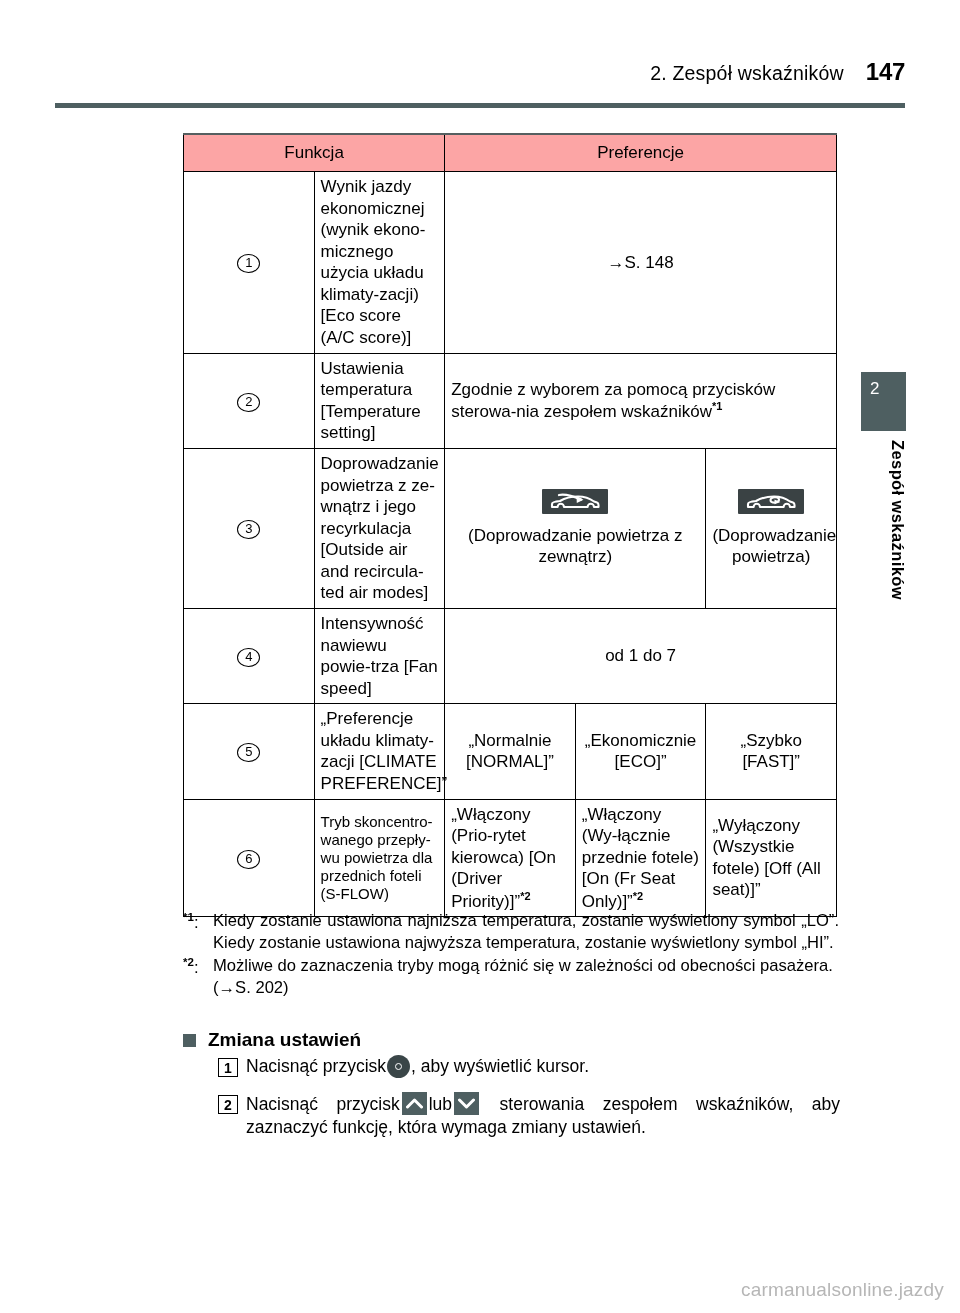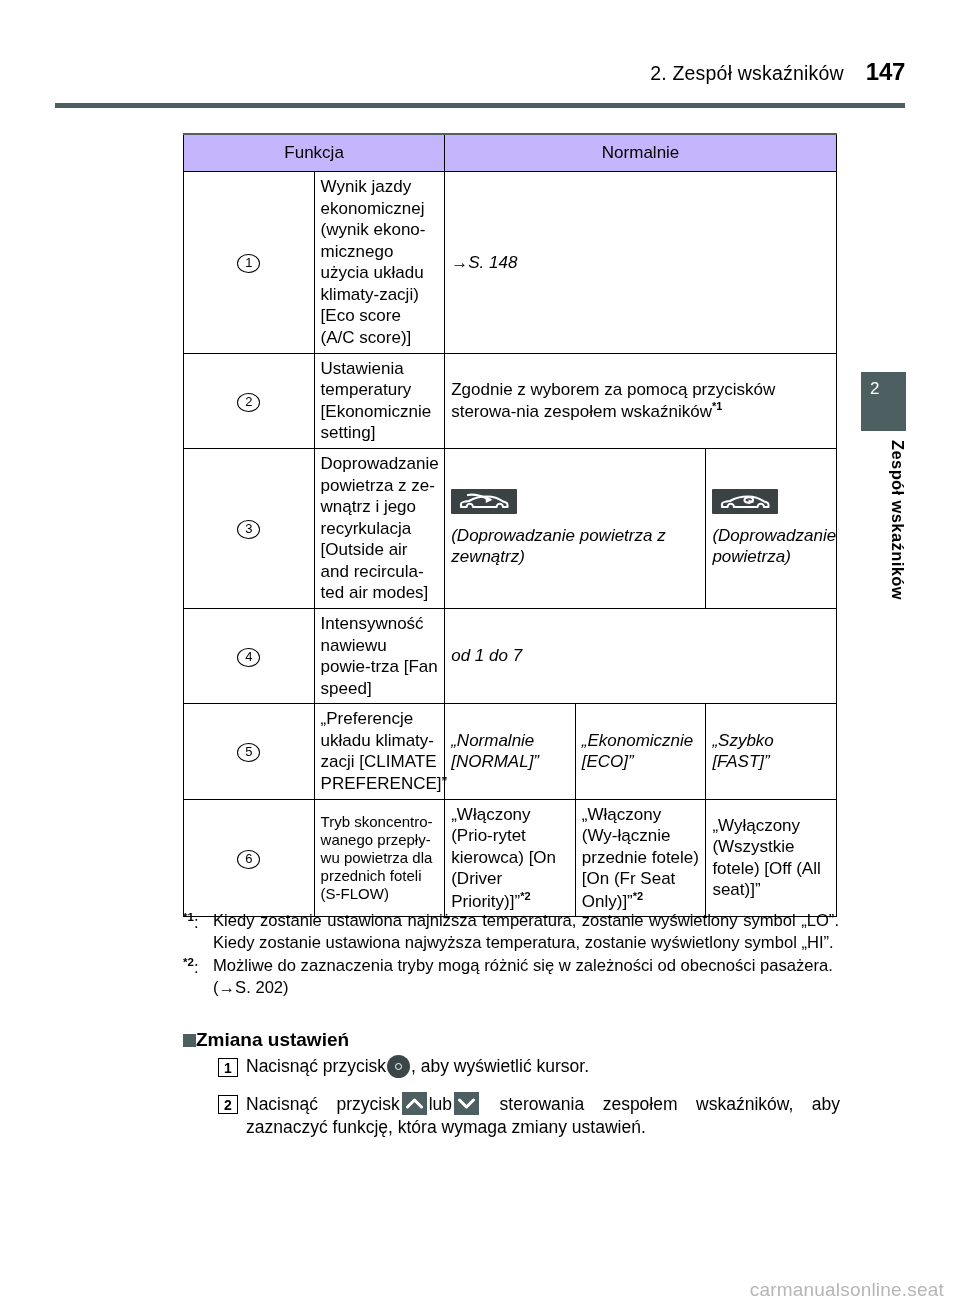--- a/index.html
+++ b/index.html
@@ -92,21 +92,21 @@
     table-layout: fixed;
   }
   .spec-table td, .spec-table th {
     border: 1px solid #000;
     vertical-align: middle;
     padding: 4px 6px;
     font-size: 17px;
     line-height: 1.27;
   }
   .spec-table thead th {
-    background: #c4b5fd;
+    background: #fca5a5;
     font-weight: normal;
     text-align: center;
     height: 30px;
     padding: 3px 6px;
     border-top: 2px solid #555f60;
   }
   .col-num  { width: 37px; text-align: center; padding: 0; }
   .col-func { width: 145px; }
 
   .num-badge {
@@ -115,21 +115,21 @@
     height: 17px;
     line-height: 16px;
     border: 1.4px solid #000;
     border-radius: 50%;
     font-size: 13px;
     text-align: center;
   }
 
   .fn-cell { font-size: 17px; line-height: 1.27; }
   .fn-cell.tight { font-size: 15px; line-height: 1.2; }
-  .val-cell { text-align: left; font-size: 17px; line-height: 1.3; font-style: italic; }
+  .val-cell { text-align: center; font-size: 17px; line-height: 1.3; }
   .val-left { text-align: left; font-size: 17px; line-height: 1.35; }
   .val-sm { font-size: 16.3px; line-height: 1.25; text-align: left; }
 
   sup.fnref { font-size: 11px; font-weight: bold; vertical-align: super; }
 
   
   .mode-icon {
     display: inline-block;
     width: 66px;
     height: 25px;
@@ -159,21 +159,21 @@
   .fnote-body { flex: 1; text-align: justify; }
   .fnote-body.nojust { text-align: left; }
 
   
   .section-head {
     position: absolute;
     left: 183px;
     top: 1029px;
     display: flex;
     align-items: center;
-    gap: 0;
+    gap: 12px;
     font-size: 19px;
     font-weight: bold;
   }
   .sq-bullet {
     width: 13px;
     height: 13px;
     background: #4e5f61;
     display: inline-block;
   }
 
@@ -256,38 +256,38 @@
 
 <div class="chapter-tab">
   <span>2</span>
 </div>
 <div class="chapter-side-label">Zespół wskaźników</div>
 
 <table class="spec-table">
   <thead>
     <tr>
       <th colspan="2">Funkcja</th>
-      <th colspan="3">Normalnie</th>
+      <th colspan="3">Preferencje</th>
     </tr>
   </thead>
   <tbody>
 
     <tr>
       <td class="col-num">
         <span class="num-badge">1</span>
       </td>
       <td class="col-func fn-cell">Wynik jazdy ekonomicznej (wynik ekono-micznego użycia układu klimaty-zacji) [Eco score (A/C score)]</td>
       <td colspan="3" class="val-cell">→S. 148</td>
     </tr>
 
     <tr>
       <td class="col-num">
         <span class="num-badge">2</span>
       </td>
-      <td class="col-func fn-cell">Ustawienia temperatury [Ekonomicznie setting]</td>
+      <td class="col-func fn-cell">Ustawienia temperatura [Temperature setting]</td>
       <td colspan="3" class="val-left">Zgodnie z wyborem za pomocą przycisków sterowa-nia zespołem wskaźników<sup class="fnref">*1</sup></td>
     </tr>
 
     <tr>
       <td class="col-num">
         <span class="num-badge">3</span>
       </td>
       <td class="col-func fn-cell">Doprowadzanie powietrza z ze-wnątrz i jego recyrkulacja [Outside air and recircula-ted air modes]</td>
       <td colspan="2" class="val-cell">
         <span class="mode-icon">
@@ -365,13 +365,13 @@
   <div class="step">
     <span class="step-num">2</span>
     <span class="step-body"><span>Nacisnąć przycisk</span><span class="btn-sq"><svg width="17" height="11" viewBox="0 0 17 11">
             <path d="M1.5 9 L8.5 2 L15.5 9" fill="none" stroke="#fff" stroke-width="3" stroke-linecap="round" stroke-linejoin="round"></path>
           </svg></span><span>lub</span><span class="btn-sq"><svg width="17" height="11" viewBox="0 0 17 11">
             <path d="M1.5 2 L8.5 9 L15.5 2" fill="none" stroke="#fff" stroke-width="3" stroke-linecap="round" stroke-linejoin="round"></path>
           </svg></span> <span>sterowania zespołem wskaźników, aby zaznaczyć funkcję, która wymaga zmiany ustawień.</span></span>
   </div>
 </div>
 
-<div class="watermark">carmanualsonline.seat</div>
+<div class="watermark">carmanualsonline.jazdy</div>
 
 </body></html>

